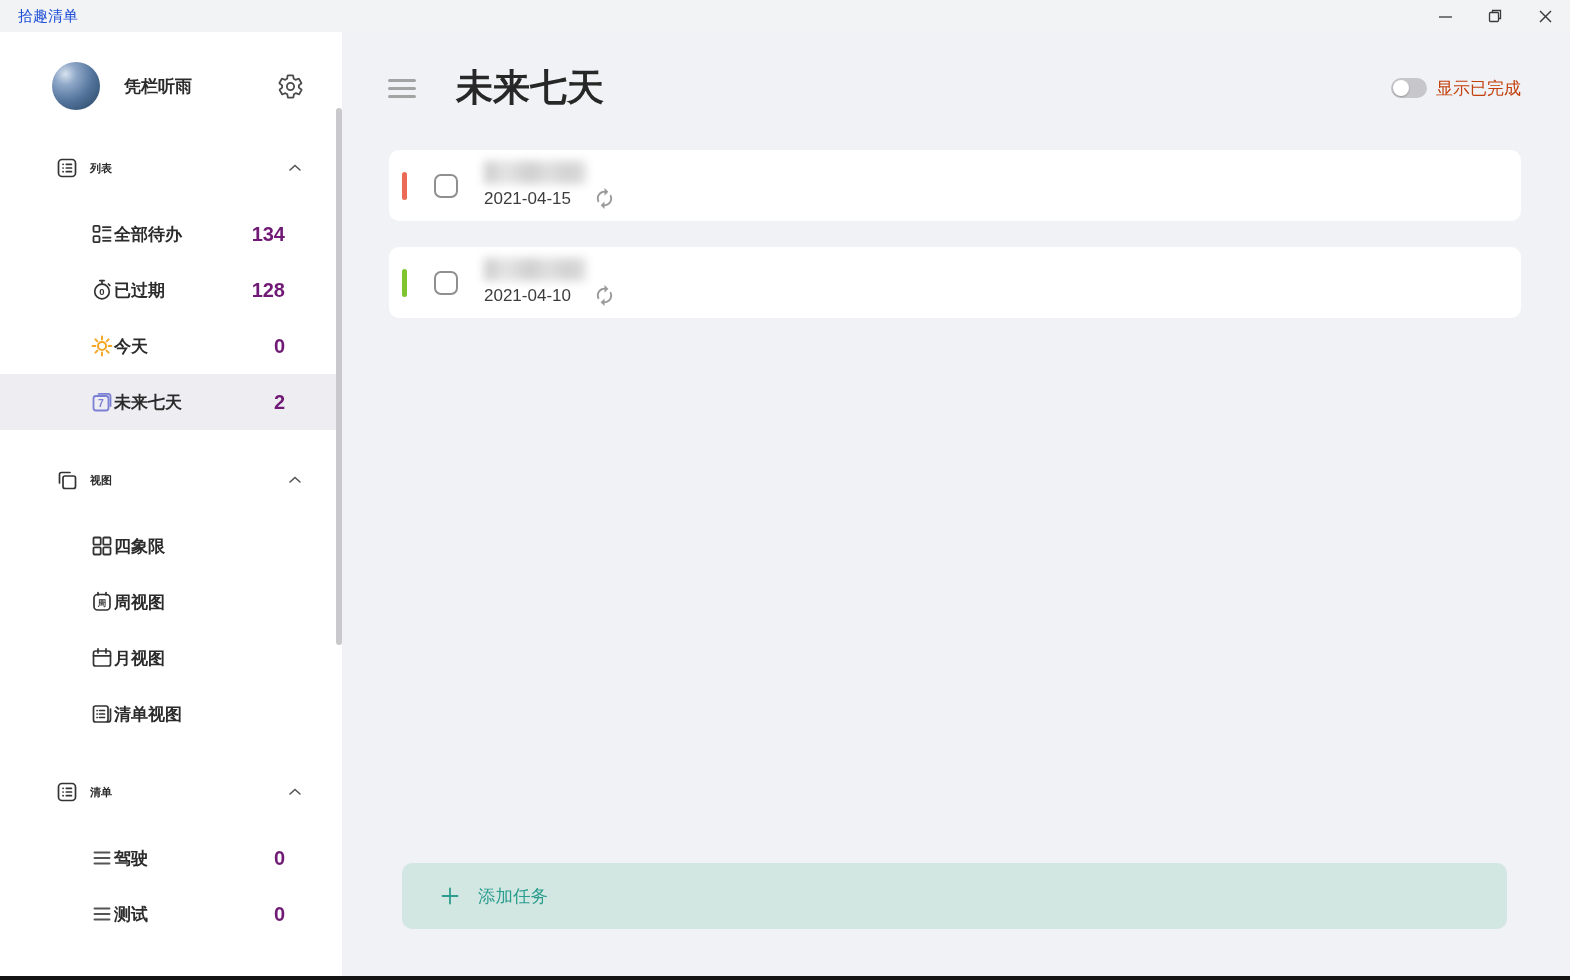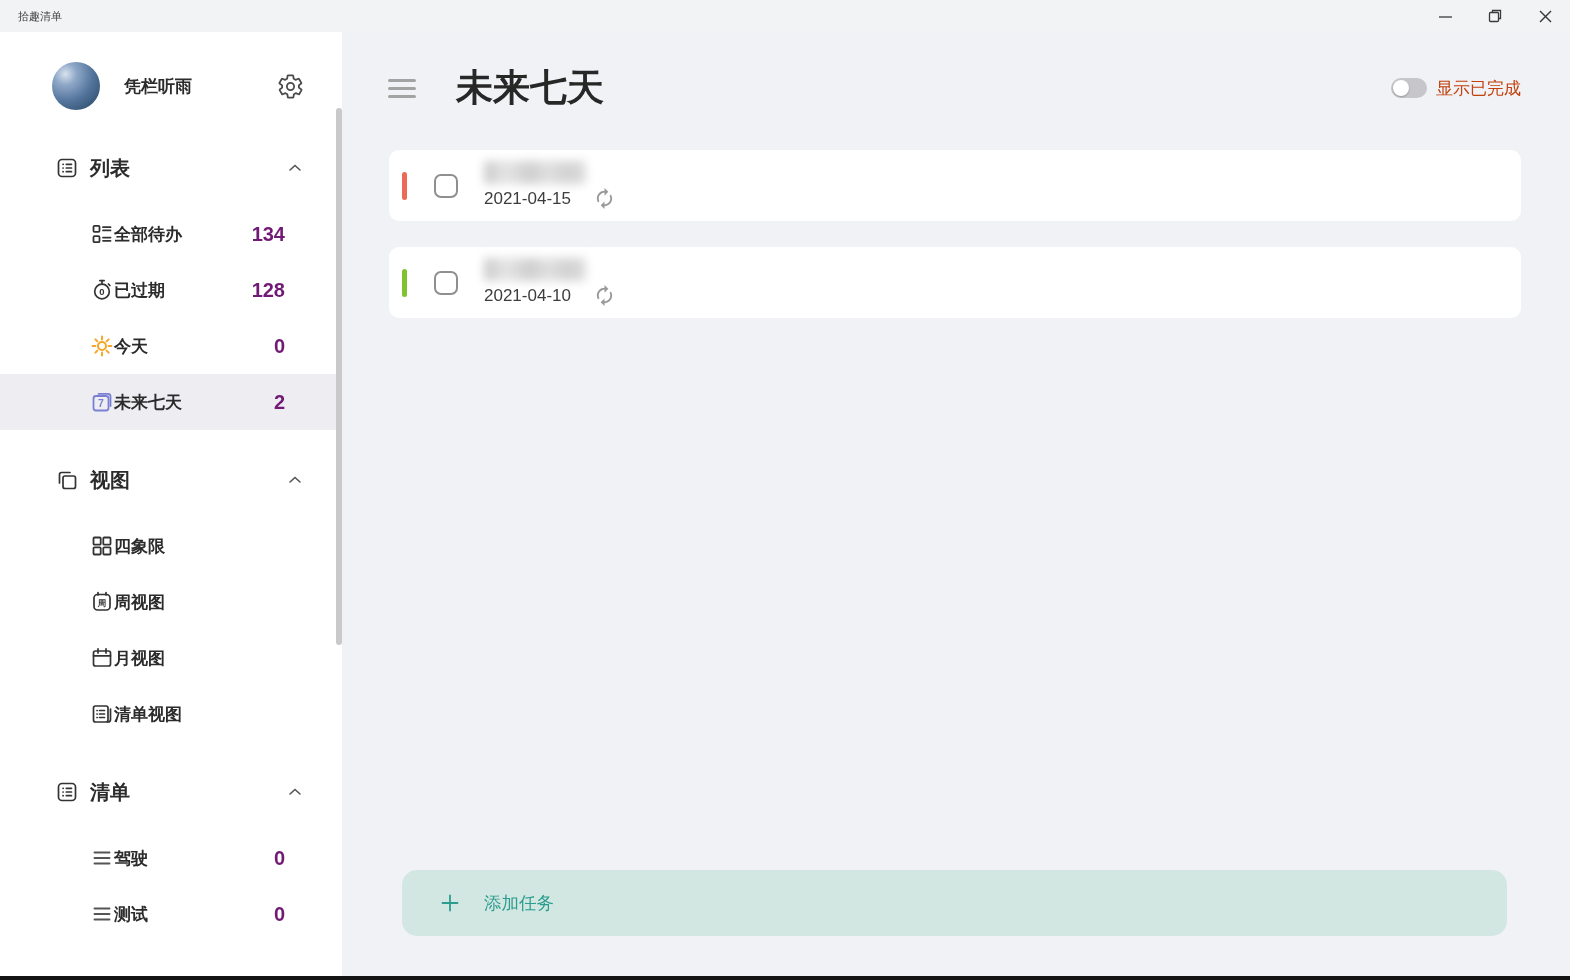--- a/index.html
+++ b/index.html
@@ -1,40 +1,40 @@
 <!DOCTYPE html>
 <html><head>
 <meta charset="utf-8">
 <style>
   * { margin:0; padding:0; box-sizing:border-box; }
   html,body { width:1570px; height:980px; overflow:hidden; }
   body { font-family:"Liberation Sans","DejaVu Sans",sans-serif; background:#f1f2f6; }
 
   
   .titlebar { height:32px; background:#f2f3f5; display:flex; align-items:center; padding-left:18px; }
-  .titlebar-title { font-size:11px; color:#404040; }
+  .titlebar-title { font-size:15px; color:#1d4ed8; }
   .win-controls { margin-left:auto; display:flex; height:100%; }
   .win-btn { width:50px; height:100%; display:flex; align-items:center; justify-content:center; cursor:default; }
 
   
   .app-body { display:flex; height:948px; }
 
   
   .sidebar { width:342px; background:#ffffff; position:relative; flex-shrink:0; overflow:hidden; }
   .side-scrollbar { position:absolute; right:0px; top:76px; width:6px; height:537px; background:#c9c9cb; border-radius:3px; }
 
   .user-row { display:flex; align-items:center; padding:30px 38px 8px 52px; }
   .avatar { width:48px; height:48px; border-radius:50%; flex-shrink:0;
             background: radial-gradient(circle at 28% 25%, #d8e2ee 0%, #8fa8c8 22%, #53749c 55%, #24425f 100%); }
   .user-name { margin-left:24px; font-size:17px; font-weight:700; color:#2b2b2b; }
   .gear-btn { margin-left:auto; display:flex; }
 
   .side-section { margin-top:22px; }
   .side-header { height:56px; display:flex; align-items:center; padding:0 38px 0 55px; cursor:pointer; }
-  .side-header .lbl { margin-left:11px; font-size:20px; font-weight:700; color:#2b2b2b; }
+  .side-header .lbl { margin-left:11px; font-size:11px; font-weight:700; color:#2b2b2b; }
   .side-header .chev { margin-left:auto; display:flex; }
   .side-items { margin-top:10px; }
   .side-item { height:56px; display:flex; align-items:center; padding:0 57px 0 90px; cursor:pointer; }
   .side-item.selected { background:#eeeef2; }
   .side-item .lbl { font-size:17px; font-weight:700; color:#2b2b2b; }
   .side-item .count { margin-left:auto; font-size:20px; font-weight:700; color:#701a75; }
   .icon24 { width:24px; height:24px; flex-shrink:0; display:flex; }
 
   
   .main { flex:1; position:relative; background:#f1f2f6; }
@@ -51,22 +51,22 @@
   .task-card { background:#ffffff; border-radius:10px; height:71px; display:flex; align-items:center; padding-left:13px; }
   .pri-bar { width:5px; height:28px; border-radius:2.5px; background:#ccc; flex-shrink:0; }
   .task-check { width:24px; height:24px; border:2px solid #8f8f8f; border-radius:7px; background:#fff; margin-left:27px; flex-shrink:0; cursor:pointer; }
   .task-body { margin-left:26px; display:flex; flex-direction:column; }
   .task-title-redacted { width:102px; height:23px; margin-bottom:3px; border-radius:2px;
       background:linear-gradient(90deg,#cbcbcb 0%,#e5e5e5 22%,#cfcfcf 45%,#e0e0e0 63%,#d2d2d2 82%,#dedede 100%);
       filter:blur(5px); }
   .task-meta { display:flex; align-items:center; gap:22px; }
   .task-date { font-size:17px; color:#3c3c3c; }
 
-  .add-task { position:absolute; left:60px; right:63px; bottom:44px; height:66px; border-radius:15px;
-              background:#d3e7e2; display:flex; align-items:center; padding-left:38px; gap:24px; cursor:pointer; }
+  .add-task { position:absolute; left:60px; right:63px; bottom:51px; height:66px; border-radius:10px;
+              background:#d3e7e2; display:flex; align-items:center; padding-left:38px; gap:18px; cursor:pointer; }
   .add-task-label { font-size:17.5px; color:#2a9d8f; }
 
   .bottom-edge { position:fixed; left:0; right:0; bottom:0; height:4px; background:#141414; z-index:99; }
 
   svg { display:block; }
 </style>
 </head>
 <body>
 
 <div class="titlebar">

